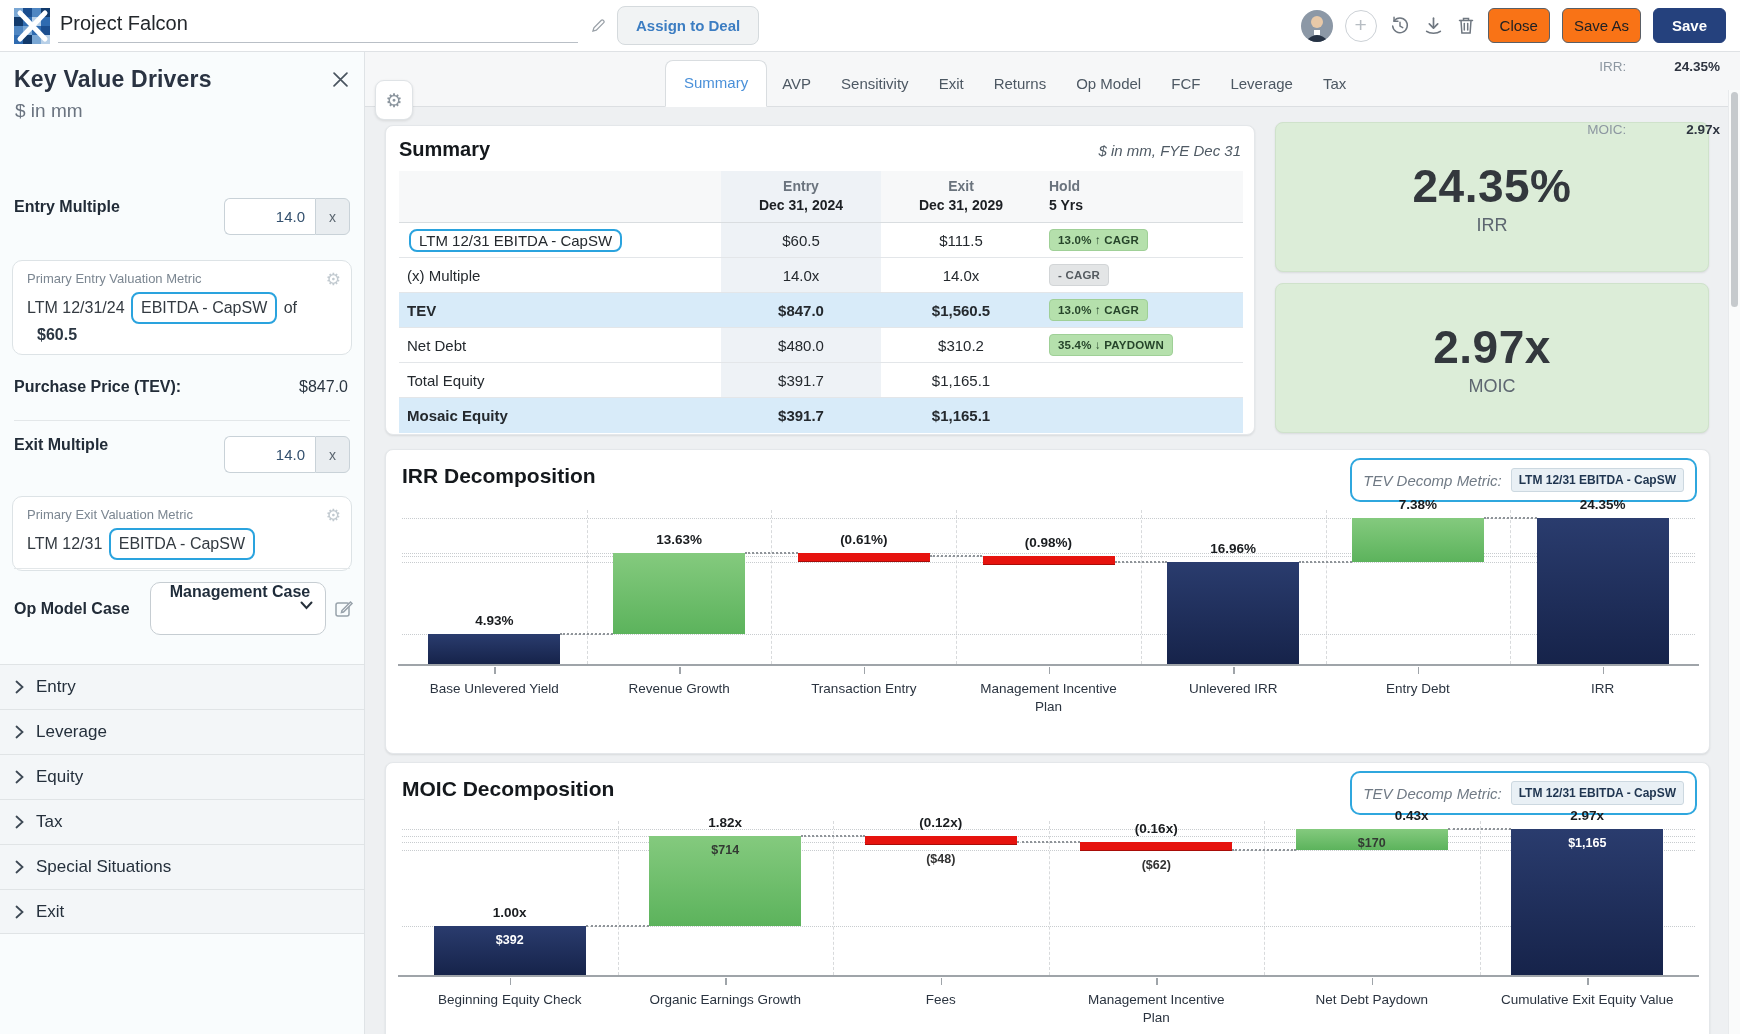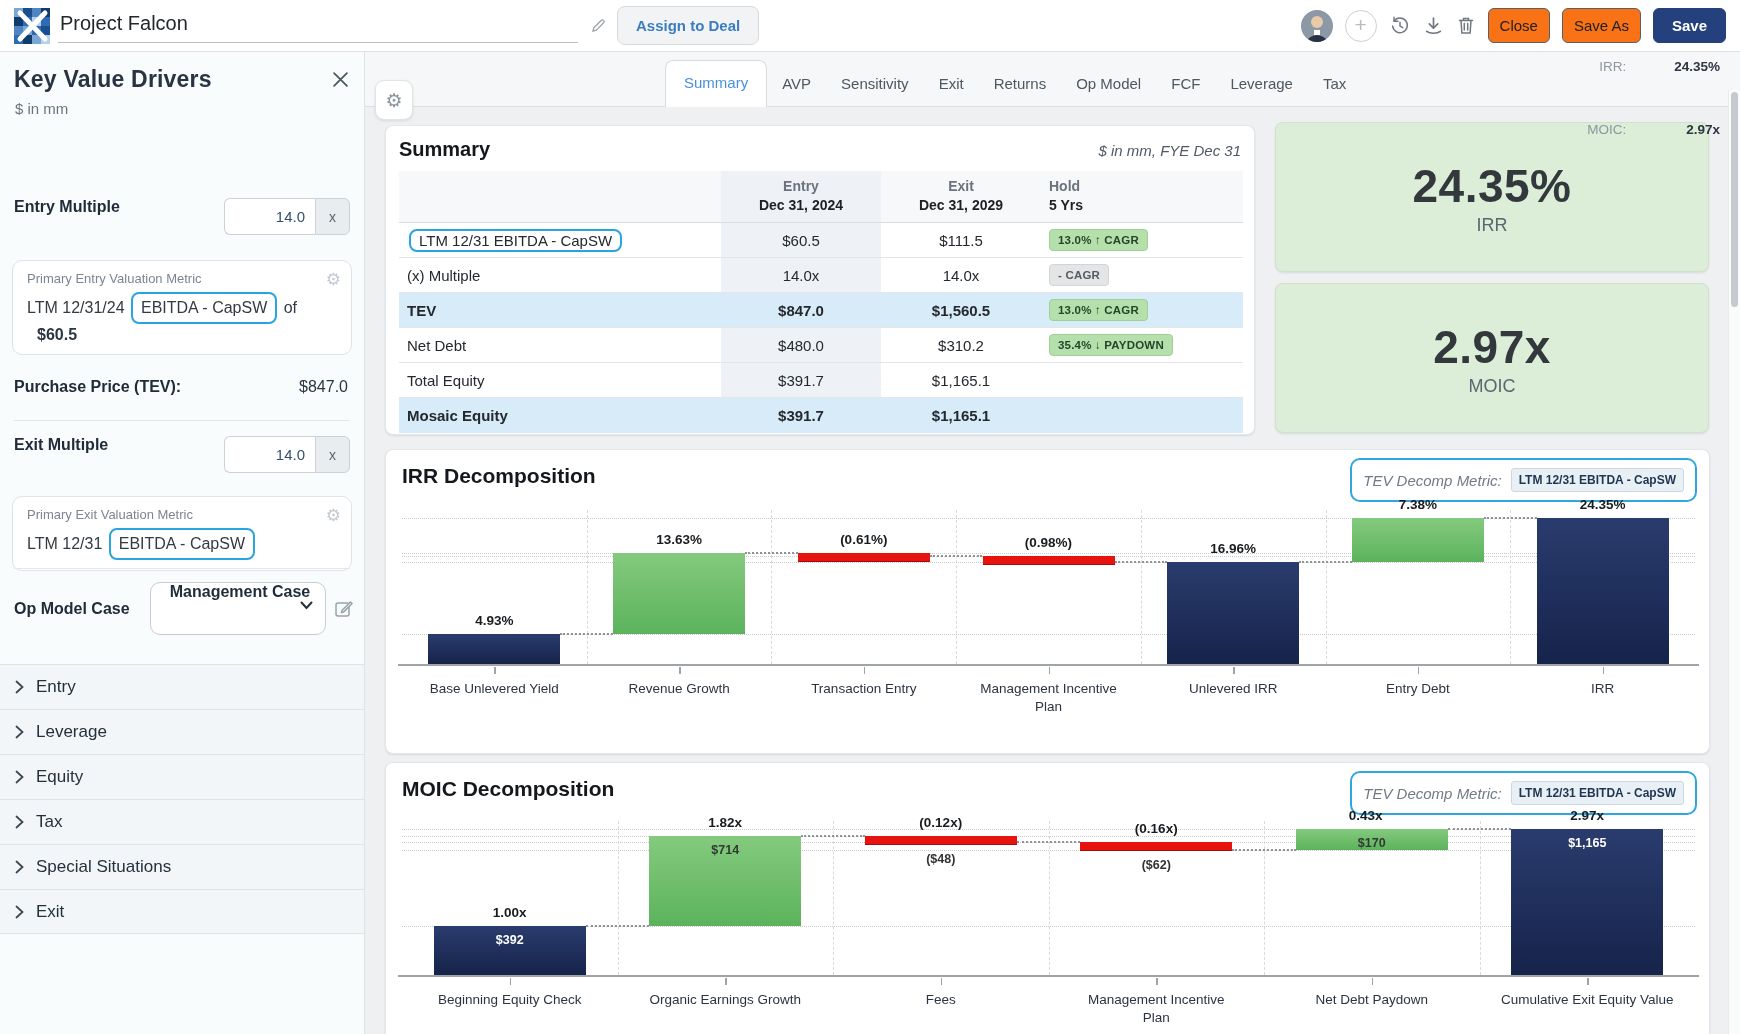--- a/index.html
+++ b/index.html
@@ -43,21 +43,21 @@
     font-size:15px; color:#fff; padding:8px 18px; cursor:pointer; font-weight:bold;
   }
 
   
   .sidebar{
     position:absolute; left:0; top:52px; width:365px; bottom:0;
     background:#f9fcfd; border-right:1px solid #dfe3e6; z-index:20;
   }
   .sb-title{ position:absolute; left:14px; top:14px; font-size:23px; font-weight:600; color:#2a3342; letter-spacing:.2px;}
   .sb-close{ position:absolute; right:16px; top:20px; cursor:pointer; }
-  .sb-sub{ position:absolute; left:15px; top:48px; font-size:15px; color:#6b7480; }
+  .sb-sub{ position:absolute; left:15px; top:48px; font-size:19px; color:#6b7480; }
   .sb-row-label{ font-size:16px; font-weight:bold; color:#222c38; }
   .mult-row{ position:absolute; left:14px; right:14px; display:flex; align-items:flex-start; }
   .mult-group{ margin-left:auto; display:flex; height:37px; }
   .mult-group input{
     width:91px; border:1px solid #c9d2d8; border-right:none; border-radius:6px 0 0 6px;
     text-align:right; padding:0 10px; font-size:15px; color:#33506e; outline:none;
     font-family:"Liberation Sans",sans-serif;
   }
   .mult-suffix{
     width:35px; background:#e9edf0; border:1px solid #c9d2d8; border-radius:0 6px 6px 0;
@@ -579,21 +579,21 @@
         <div class="wf-bar green" style="left: 247.25px; top: 29.3737px; width: 152px; height: 89.468px;"></div>
         <div class="wf-label" style="left: 215.5px; width: 215.5px; top: 8.37374px;">1.82x</div>
         <div class="wf-sub" style="left: 247.25px; width: 152px; top: 36.3737px; color: rgb(51, 58, 51);">$714</div>
         <div class="wf-bar red" style="left: 462.75px; top: 29.3737px; width: 152px; height: 9px;"></div>
         <div class="wf-label" style="left: 431px; width: 215.5px; top: 8.37374px;">(0.12x)</div>
         <div class="wf-sub" style="left: 462.75px; width: 152px; top: 45.3737px; color: rgb(51, 51, 51);">($48)</div>
         <div class="wf-bar red" style="left: 678.25px; top: 35.2727px; width: 152px; height: 9px;"></div>
         <div class="wf-label" style="left: 646.5px; width: 215.5px; top: 14.2727px;">(0.16x)</div>
         <div class="wf-sub" style="left: 678.25px; width: 152px; top: 51.2727px; color: rgb(51, 51, 51);">($62)</div>
         <div class="wf-bar green" style="left: 893.75px; top: 22px; width: 152px; height: 21.138px;"></div>
-        <div class="wf-label" style="left: 856px; width: 215.5px; top: 1px;">0.43x</div>
+        <div class="wf-label" style="left: 902px; width: 215.5px; top: 1px;">0.43x</div>
         <div class="wf-sub" style="left: 893.75px; width: 152px; top: 29px; color: rgb(51, 58, 51);">$170</div>
         <div class="wf-bar navy" style="left: 1109.25px; top: 22px; width: 152px; height: 146px;"></div>
         <div class="wf-label" style="left: 1077.5px; width: 215.5px; top: 1px;">2.97x</div>
         <div class="wf-sub" style="left: 1109.25px; width: 152px; top: 29px; color: rgb(255, 255, 255);">$1,165</div>
         <div class="wf-axis" style="left: -4px; width: 1301px; top: 168px;"></div>
         <div class="wf-tick" style="left: 107.75px; top: 171px;"></div>
         <div class="wf-cat" style="left: 9.75px; width: 196px; top: 184px;">Beginning Equity Check</div>
         <div class="wf-tick" style="left: 323.25px; top: 171px;"></div>
         <div class="wf-cat" style="left: 225.25px; width: 196px; top: 184px;">Organic Earnings Growth</div>
         <div class="wf-tick" style="left: 538.75px; top: 171px;"></div>

